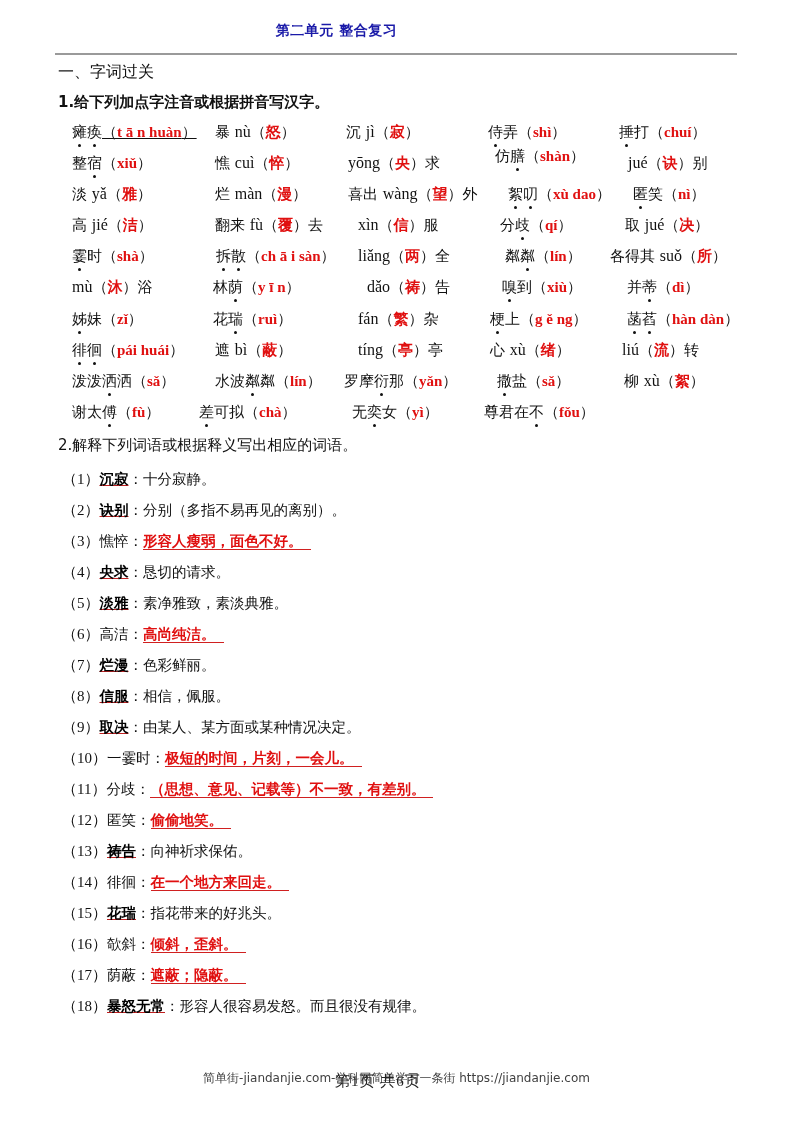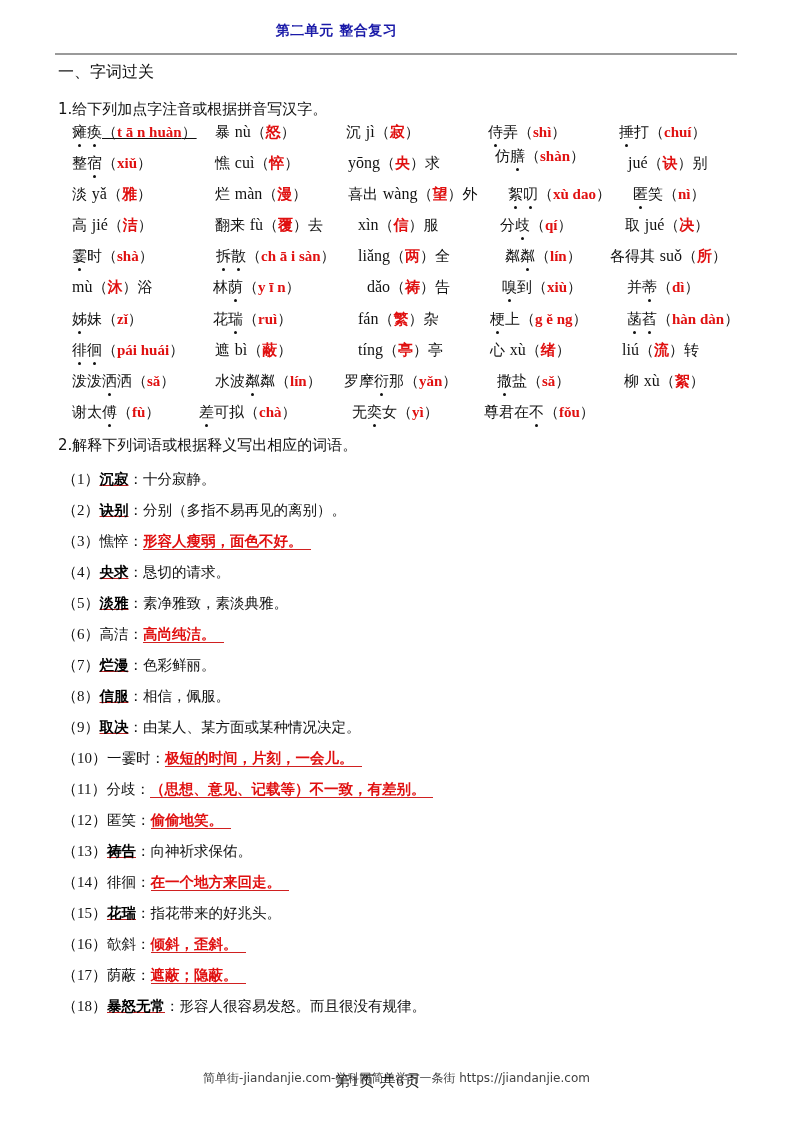--- a/index.html
+++ b/index.html
@@ -66,21 +66,21 @@
   }
 </style>
 </head>
 <body>
 
 <div class="header-title">第二单元  整合复习</div>
 <div class="header-rule"></div>
 
 <div class="section-title">一、字词过关</div>
 
-<div class="q-title" style="top:100px;">1.给下列加点字注音或根据拼音写汉字。</div>
+<div class="q-title" style="top:93px;font-weight:bold;">1.给下列加点字注音或根据拼音写汉字。</div>
 
 <div class="vocab-grid" id="vocab-grid">
     <div class="vitem" style="left: 72px; top: 122px; text-decoration: underline;"><span class="dot">瘫</span><span class="dot">痪</span><span class="paren">（</span><span class="ans">t ā n huàn</span><span class="paren">）</span></div>
     <div class="vitem" style="left: 215px; top: 122px;"><span>暴 </span><span class="py">nù</span><span class="paren">（</span><span class="ans">怒</span><span class="paren">）</span></div>
     <div class="vitem" style="left: 346px; top: 122px;"><span>沉 </span><span class="py">jì</span><span class="paren">（</span><span class="ans">寂</span><span class="paren">）</span></div>
     <div class="vitem" style="left: 488px; top: 122px;"><span class="dot">侍</span><span>弄</span><span class="paren">（</span><span class="ans">shì</span><span class="paren">）</span></div>
     <div class="vitem" style="left: 619px; top: 122px;"><span class="dot">捶</span><span>打</span><span class="paren">（</span><span class="ans">chuí</span><span class="paren">）</span></div>
     <div class="vitem" style="left: 72px; top: 153px;"><span>整</span><span class="dot">宿</span><span class="paren">（</span><span class="ans">xiǔ</span><span class="paren">）</span></div>
     <div class="vitem" style="left: 215px; top: 153px;"><span>憔 </span><span class="py">cuì</span><span class="paren">（</span><span class="ans">悴</span><span class="paren">）</span></div>
     <div class="vitem" style="left: 348px; top: 153px;"><span class="py">yōng</span><span class="paren">（</span><span class="ans">央</span><span class="paren">）</span><span>求</span></div>

